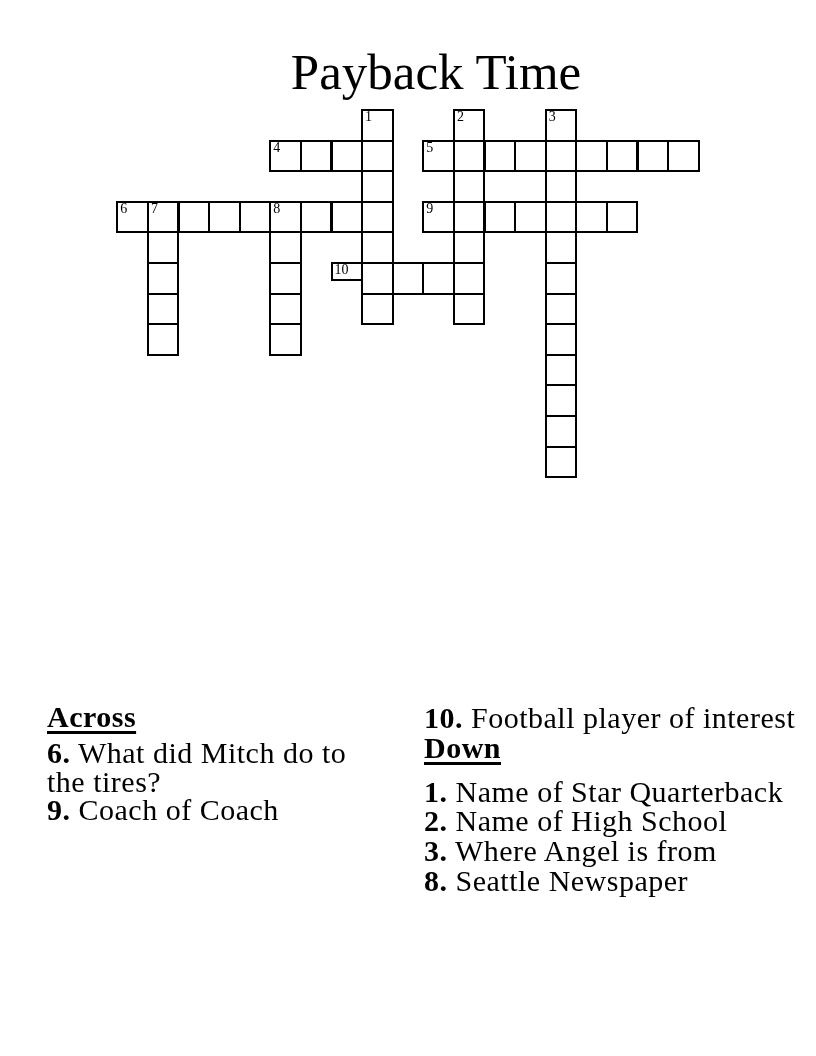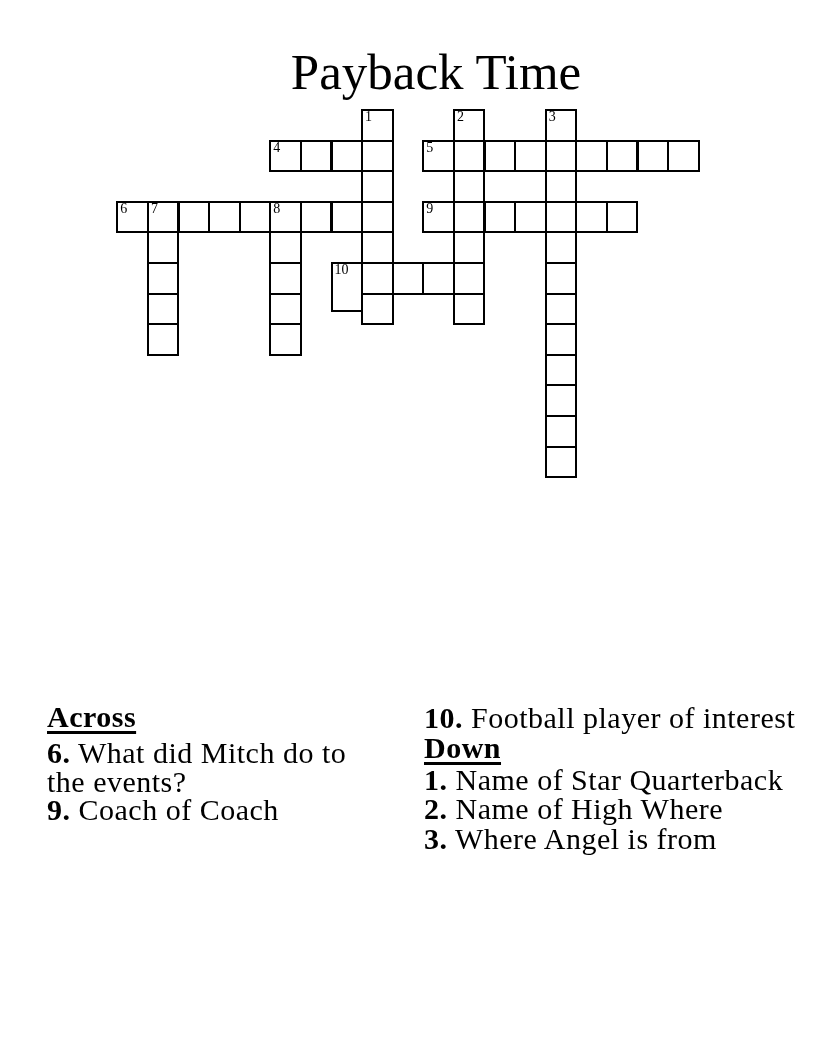--- a/index.html
+++ b/index.html
@@ -45,21 +45,21 @@
   }
   .col-left  { left: 47px;  top: 703px; width: 336px; line-height: 28.3px; }
   .col-right { left: 424px; top: 703px; width: 382px; line-height: 29.8px; }
   .clue-heading {
     font-weight: bold;
     text-decoration: underline;
     text-decoration-thickness: 2.5px;
     text-underline-offset: 4px;
   }
   .col-left  .clue-heading { margin-bottom: 8px; }
-  .col-right .clue-heading { margin-bottom: 2px; }
+  .col-right .clue-heading { margin-bottom: 14px; }
   .clue { margin: 0; }
   .clue-num { font-weight: bold; }
 </style>
 </head>
 <body>
 
 <div class="page">
   <h1 class="title">Payback Time</h1>
   <div class="grid">
       <div class="cell" style="left: 361.1px; top: 109px; width: 32.6px; height: 32.6px;">
@@ -115,21 +115,21 @@
       <div class="cell" style="left: 544.7px; top: 200.8px; width: 32.6px; height: 32.6px;"></div>
       <div class="cell" style="left: 575.3px; top: 200.8px; width: 32.6px; height: 32.6px;"></div>
       <div class="cell" style="left: 605.9px; top: 200.8px; width: 32.6px; height: 32.6px;"></div>
       <div class="cell" style="left: 146.9px; top: 231.4px; width: 32.6px; height: 32.6px;"></div>
       <div class="cell" style="left: 269.3px; top: 231.4px; width: 32.6px; height: 32.6px;"></div>
       <div class="cell" style="left: 361.1px; top: 231.4px; width: 32.6px; height: 32.6px;"></div>
       <div class="cell" style="left: 452.9px; top: 231.4px; width: 32.6px; height: 32.6px;"></div>
       <div class="cell" style="left: 544.7px; top: 231.4px; width: 32.6px; height: 32.6px;"></div>
       <div class="cell" style="left: 146.9px; top: 262px; width: 32.6px; height: 32.6px;"></div>
       <div class="cell" style="left: 269.3px; top: 262px; width: 32.6px; height: 32.6px;"></div>
-      <div class="cell" style="left: 330.5px; top: 262px; width: 32.6px; height: 50px;">
+      <div class="cell" style="left: 330.5px; top: 262px; width: 32.6px; height: 19px;">
         <span class="cell-num">10</span>
       </div>
       <div class="cell" style="left: 361.1px; top: 262px; width: 32.6px; height: 32.6px;"></div>
       <div class="cell" style="left: 391.7px; top: 262px; width: 32.6px; height: 32.6px;"></div>
       <div class="cell" style="left: 422.3px; top: 262px; width: 32.6px; height: 32.6px;"></div>
       <div class="cell" style="left: 452.9px; top: 262px; width: 32.6px; height: 32.6px;"></div>
       <div class="cell" style="left: 544.7px; top: 262px; width: 32.6px; height: 32.6px;"></div>
       <div class="cell" style="left: 146.9px; top: 292.6px; width: 32.6px; height: 32.6px;"></div>
       <div class="cell" style="left: 269.3px; top: 292.6px; width: 32.6px; height: 32.6px;"></div>
       <div class="cell" style="left: 361.1px; top: 292.6px; width: 32.6px; height: 32.6px;"></div>
@@ -138,23 +138,24 @@
       <div class="cell" style="left: 146.9px; top: 323.2px; width: 32.6px; height: 32.6px;"></div>
       <div class="cell" style="left: 269.3px; top: 323.2px; width: 32.6px; height: 32.6px;"></div>
       <div class="cell" style="left: 544.7px; top: 323.2px; width: 32.6px; height: 32.6px;"></div>
       <div class="cell" style="left: 544.7px; top: 353.8px; width: 32.6px; height: 32.6px;"></div>
       <div class="cell" style="left: 544.7px; top: 384.4px; width: 32.6px; height: 32.6px;"></div>
       <div class="cell" style="left: 544.7px; top: 415px; width: 32.6px; height: 32.6px;"></div>
       <div class="cell" style="left: 544.7px; top: 445.6px; width: 32.6px; height: 32.6px;"></div>
     </div>
   <div class="clues-col col-left">
       <div class="clue-heading">Across</div>
-      <div class="clue"><span class="clue-num">6.</span><span> What did Mitch do to the events?</span></div>
+      <div class="clue"><span class="clue-num">6.</span><span> What did Mitch do to the tires?</span></div>
       <div class="clue"><span class="clue-num">9.</span><span> Coach of Coach</span></div>
     </div>
   <div class="clues-col col-right">
       <div class="clue"><span class="clue-num">10.</span><span> Football player of interest</span></div>
       <div class="clue-heading">Down</div>
       <div class="clue"><span class="clue-num">1.</span><span> Name of Star Quarterback</span></div>
-      <div class="clue"><span class="clue-num">2.</span><span> Name of High Where</span></div>
+      <div class="clue"><span class="clue-num">2.</span><span> Name of High School</span></div>
       <div class="clue"><span class="clue-num">3.</span><span> Where Angel is from</span></div>
+      <div class="clue"><span class="clue-num">8.</span><span> Seattle Newspaper</span></div>
     </div>
 </div>
 
 </body></html>

